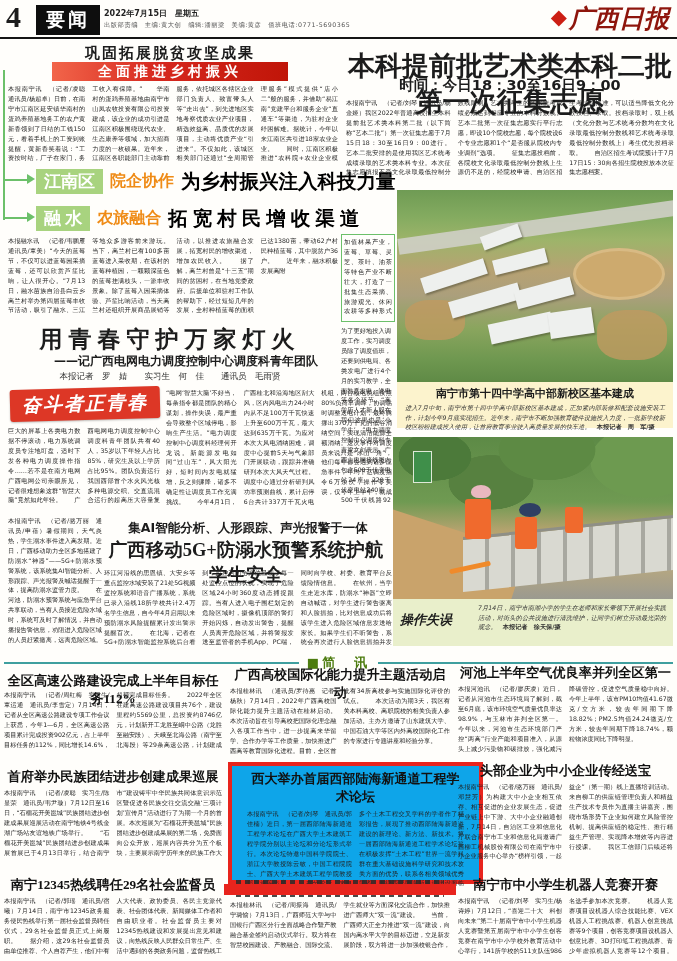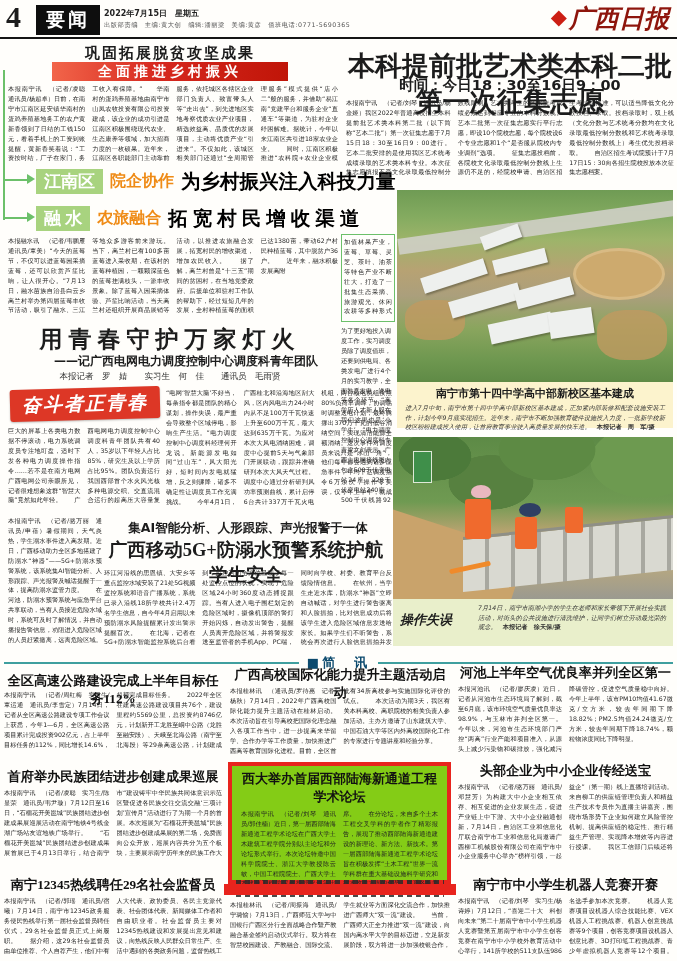--- a/index.html
+++ b/index.html
@@ -80,24 +80,24 @@
   .hatpink{left:78px;top:48px;width:20px;height:13px;background:#e9b8c0;border-radius:50% 50% 40% 40%;}
   .hatnavy{left:126px;top:66px;width:22px;height:14px;background:#2e3f63;border-radius:50%;}
   .bike{left:56px;top:128px;width:42px;height:5px;background:#f08a2a;border-radius:3px;transform:rotate(-12deg);}
   .sign{left:20px;top:14px;width:17px;height:30px;background:#3f8f4a;border:1px solid #dfe9d8;}
   .cap2{left:393px;top:599px;width:280px;height:47px;background:#e9efcb;display:flex;box-sizing:border-box;padding:4px 7px;gap:6px;}
   .cap2-title{width:72px;font-size:13px;font-weight:bold;font-style:italic;padding-top:8px;white-space:nowrap;}
   .cap2-text{flex:1;}
   
   .b-head{left:4px;top:654px;width:669px;display:flex;align-items:center;gap:8px;}
   .b-line{flex:1;border-top:2px solid #3f9f9f;height:0;}
-  .b-label{color:#0c4a6e;font-weight:bold;font-size:13px;letter-spacing:3px;white-space:nowrap;}
+  .b-label{color:#4d7c0f;font-weight:bold;font-size:13px;letter-spacing:3px;white-space:nowrap;}
   .bh{font-size:13.2px;font-weight:bold;text-align:center;color:#111;}
-  .redbox{left:228px;top:762px;width:223px;height:122px;border:4px solid #e8241d;box-sizing:border-box;
-          padding:4px 9px;background:#84cc16;}
+  .redbox{left:228px;top:762px;width:255px;height:122px;border:4px solid #e8241d;box-sizing:border-box;
+          padding:4px 15px;background:#0ea5e9;}
   .redbox .bh{font-size:13px;}
   .cutoff{left:236px;top:880px;width:208px;height:17px;
           background:repeating-linear-gradient(90deg,#2a2a2a 0 5px,transparent 5px 9px);opacity:.85;}
   .redbar{left:224px;top:884px;width:232px;height:11px;background:#e8241d;}
 </style>
 </head>
 <body>
 
 <div class="page">
 

